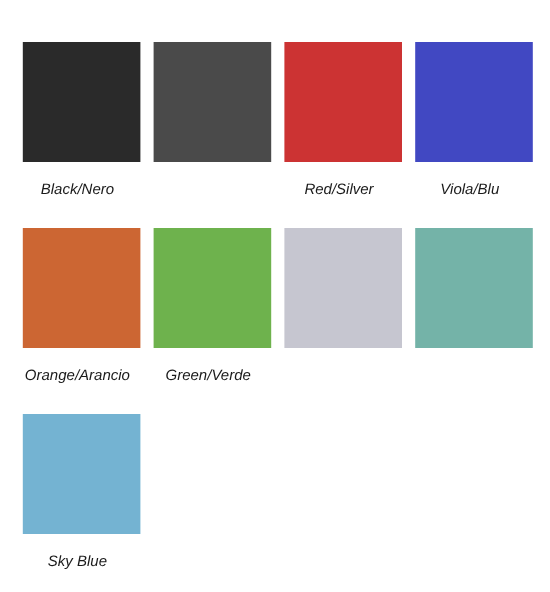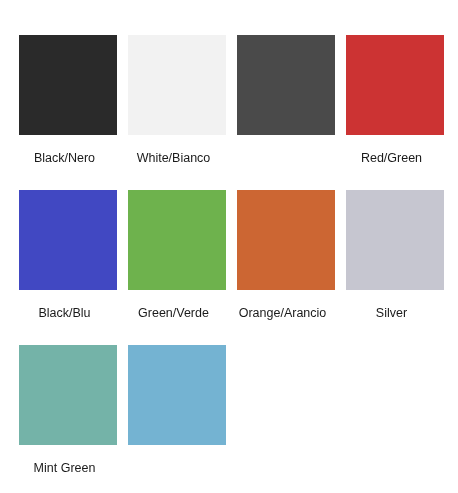--- a/index.html
+++ b/index.html
@@ -1,16 +1,16 @@
 <!DOCTYPE html>
 <html><head>
 <meta charset="utf-8">
 <title>Color Swatch Palette</title>
 <style>
-  * { box-sizing: border-box; margin: 0; padding: 0; }
+  * { box-sizing: border-box; margin: 0; padding: 0; font-style: italic; }
 
   html, body {
     width: 458px;
     height: 493px;
     background: #ffffff;
     font-family: "Liberation Sans", sans-serif;
   }
 
   #swatch-palette {
     position: relative;
@@ -63,51 +63,46 @@
 </head>
 <body>
 
 <div id="swatch-palette">
   <div class="swatch-grid">
       <div class="swatch-cell">
         <div class="swatch-chip" title="#2a2a2a" style="background: rgb(42, 42, 42);"></div>
         <div class="swatch-label">Black/Nero</div>
       </div>
       <div class="swatch-cell">
-        <div class="swatch-chip" title="#f2f2f2" style="background: rgb(242, 242, 242);"></div>
-        <div class="swatch-label">White/Bianco</div>
-      </div>
-      <div class="swatch-cell">
         <div class="swatch-chip" title="#4a4a4a" style="background: rgb(74, 74, 74);"></div>
       </div>
       <div class="swatch-cell">
         <div class="swatch-chip" title="#cc3333" style="background: rgb(204, 51, 51);"></div>
-        <div class="swatch-label">Red/Green</div>
+        <div class="swatch-label">Red/Silver</div>
       </div>
       <div class="swatch-cell">
         <div class="swatch-chip" title="#4148c2" style="background: rgb(65, 72, 194);"></div>
-        <div class="swatch-label">Black/Blu</div>
+        <div class="swatch-label">Viola/Blu</div>
+      </div>
+      <div class="swatch-cell">
+        <div class="swatch-chip" title="#cc6633" style="background: rgb(204, 102, 51);"></div>
+        <div class="swatch-label">Orange/Arancio</div>
       </div>
       <div class="swatch-cell">
         <div class="swatch-chip" title="#6eb24d" style="background: rgb(110, 178, 77);"></div>
         <div class="swatch-label">Green/Verde</div>
       </div>
       <div class="swatch-cell">
-        <div class="swatch-chip" title="#cc6633" style="background: rgb(204, 102, 51);"></div>
-        <div class="swatch-label">Orange/Arancio</div>
-      </div>
-      <div class="swatch-cell">
         <div class="swatch-chip" title="#c6c6d0" style="background: rgb(198, 198, 208);"></div>
-        <div class="swatch-label">Silver</div>
       </div>
       <div class="swatch-cell">
         <div class="swatch-chip" title="#74b3a8" style="background: rgb(116, 179, 168);"></div>
-        <div class="swatch-label">Mint Green</div>
       </div>
       <div class="swatch-cell">
         <div class="swatch-chip" title="#74b3d2" style="background: rgb(116, 179, 210);"></div>
+        <div class="swatch-label">Sky Blue</div>
       </div>
       <div class="swatch-cell is-empty">
         <div class="swatch-chip"></div>
         <div class="swatch-label"></div>
       </div>
     </div>
 </div>
 
 </body></html>

